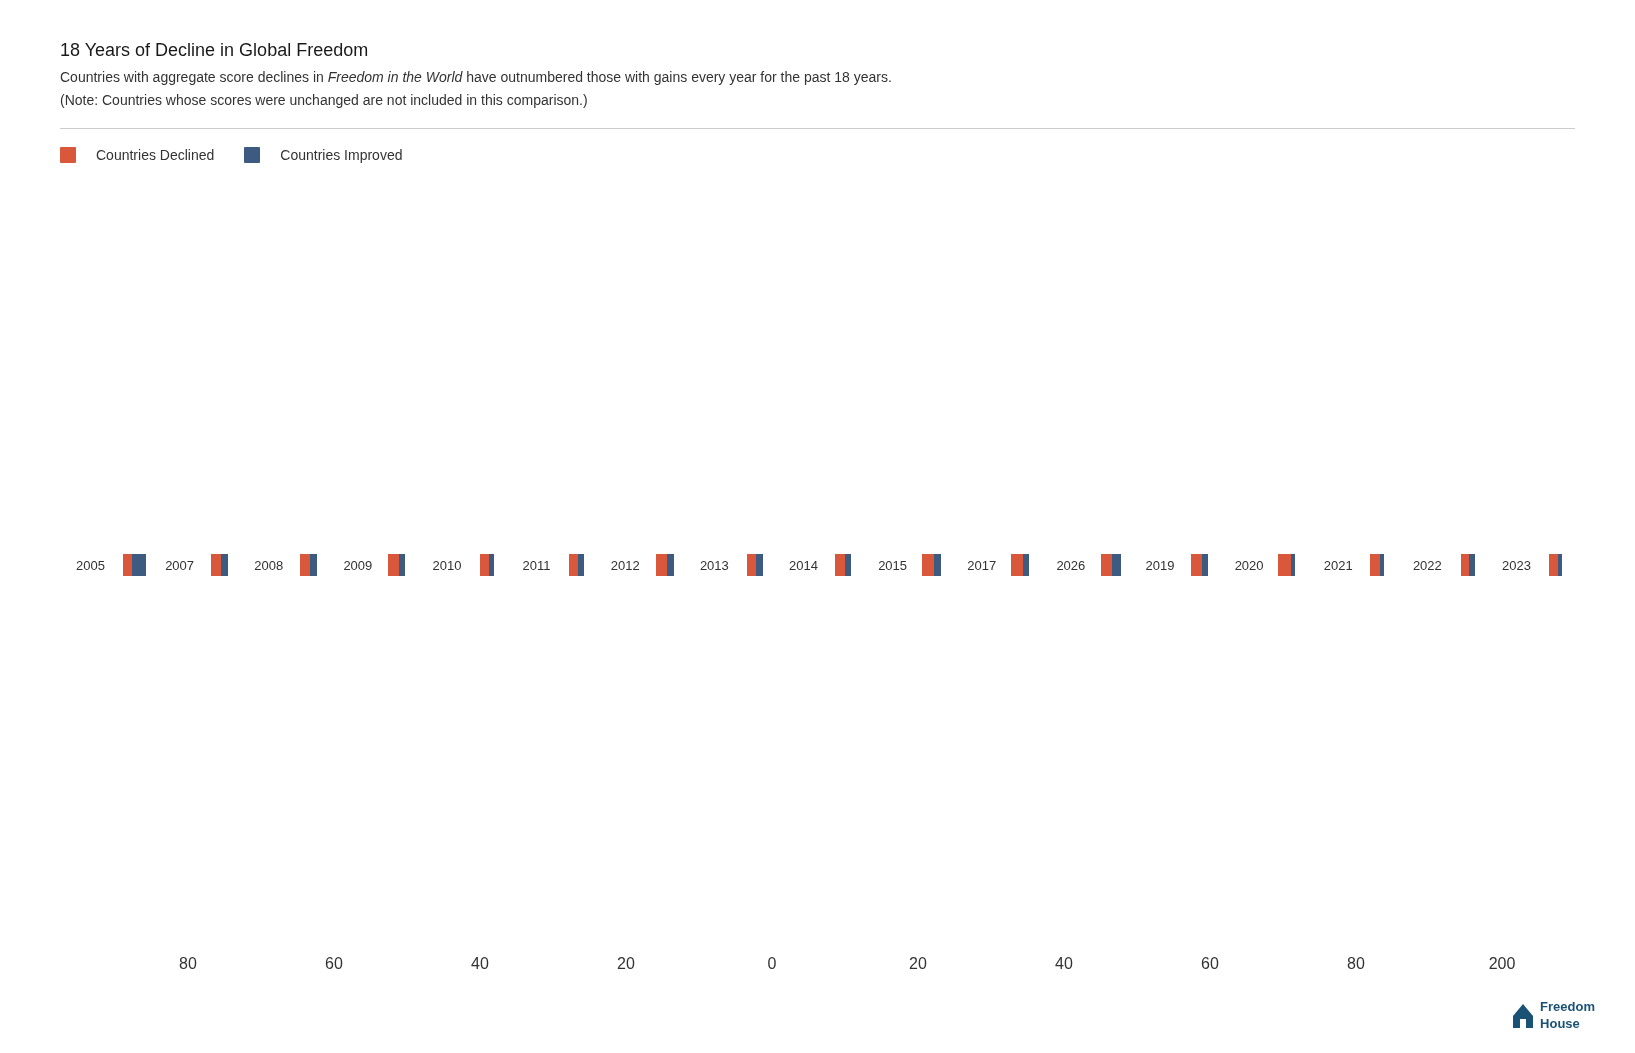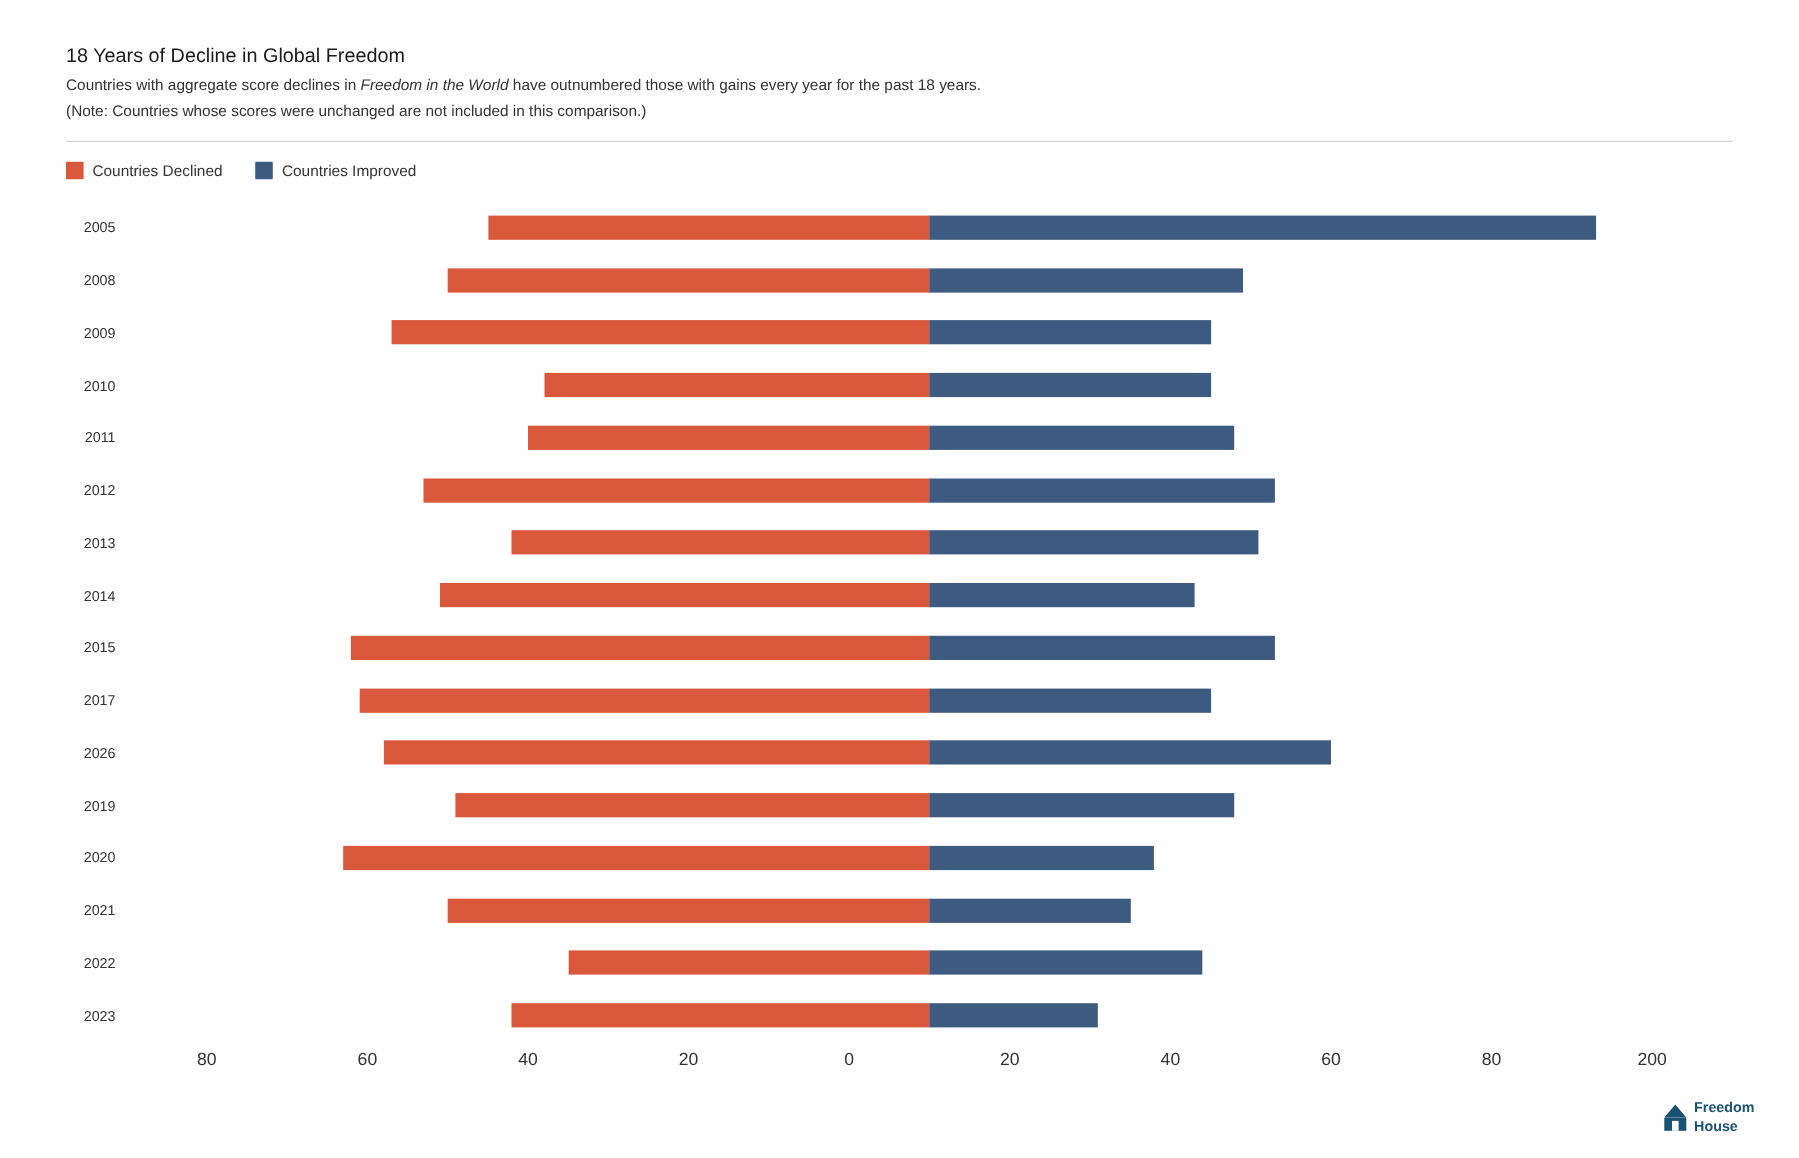--- a/index.html
+++ b/index.html
@@ -44,39 +44,39 @@
     }
     .legend {
       display: flex;
       gap: 30px;
       margin-bottom: 20px;
       align-items: center;
     }
     .legend-item {
       display: flex;
       align-items: center;
-      gap: 8px;
+      gap: 20px;
       font-size: 14px;
       color: #333;
     }
     .legend-box {
       width: 16px;
       height: 16px;
       border-radius: 1px;
     }
     .chart-area {
       flex: 1;
       display: flex;
       flex-direction: column;
       position: relative;
     }
     .bars-wrapper {
       flex: 1;
       display: flex;
-      flex-direction: column;
+      flex-direction: row;
       position: relative;
       justify-content: center;
     }
     .bar-row {
       display: flex;
       align-items: center;
       flex: 1;
       min-height: 0;
     }
     .year-label {
@@ -192,20 +192,34 @@
               <div class="left-side">
                 <div class="bar-declined" style="width: 55%;"></div>
               </div>
               <div class="right-side">
                 <div class="bar-improved" style="width: 83%;"></div>
               </div>
             </div>
           </div>
         </div>
         <div class="bar-row">
+          <div class="year-label">2007</div>
+          <div class="bar-area">
+            <div class="center-line"></div>
+            <div class="dual-bar">
+              <div class="left-side">
+                <div class="bar-declined" style="width: 62%;"></div>
+              </div>
+              <div class="right-side">
+                <div class="bar-improved" style="width: 43%;"></div>
+              </div>
+            </div>
+          </div>
+        </div>
+        <div class="bar-row">
           <div class="year-label">2008</div>
           <div class="bar-area">
             <div class="center-line"></div>
             <div class="dual-bar">
               <div class="left-side">
                 <div class="bar-declined" style="width: 60%;"></div>
               </div>
               <div class="right-side">
                 <div class="bar-improved" style="width: 39%;"></div>
               </div>

